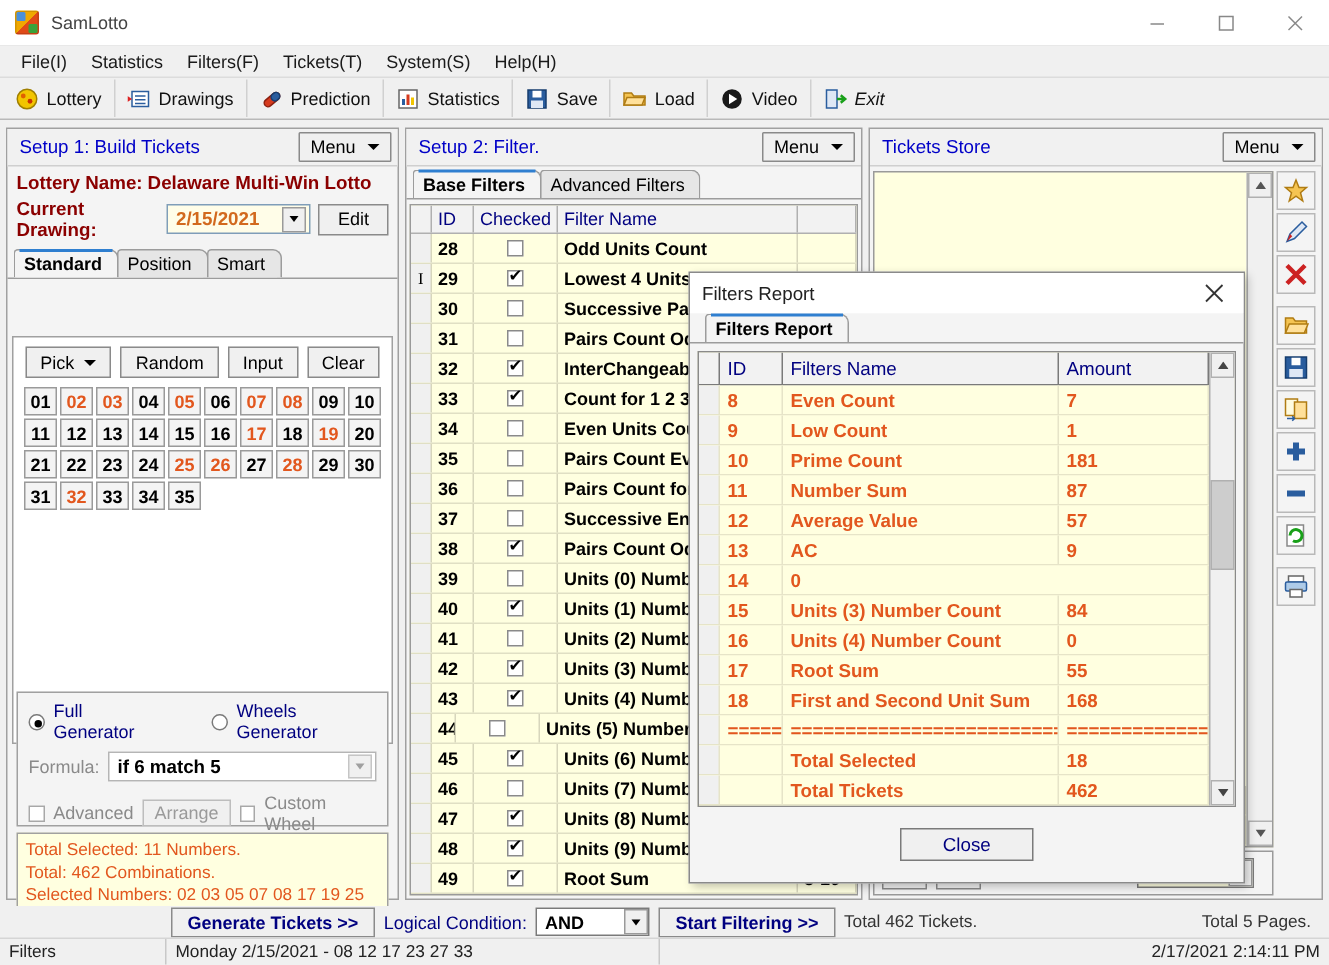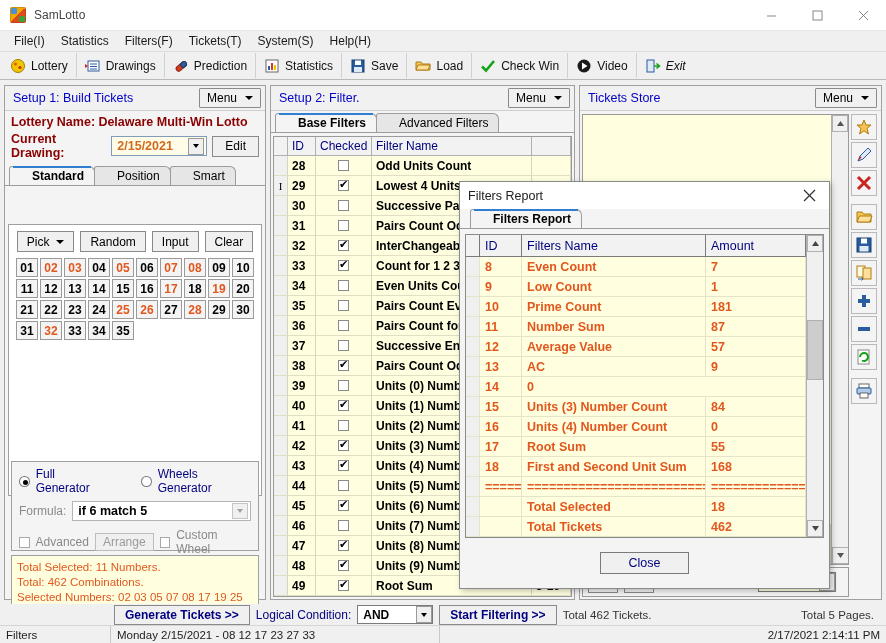--- a/index.html
+++ b/index.html
@@ -94,21 +94,21 @@
   .combo .arrow {
     margin-left:auto; width:16px; height:17px; border:1px solid #9a9a9a; background:#f0f0f0;
     display:flex;align-items:center;justify-content:center;
   }
   .combo .arrow i{border-left:3px solid transparent;border-right:3px solid transparent;border-top:4px solid #000;display:block;}
   .edit-btn { border:1px solid #8a8a8a; background:#f0f0f0; height:21px; padding:0 12px;
     display:flex;align-items:center;font-size:12px;}
   .tabs { display:flex; align-items:flex-end; padding-left:4px; height:21px;
           border-bottom:1px solid #9c9c9c; }
   .tab {
-    border:1px solid #9c9c9c; border-bottom:none; background:#e6e6e6; padding:2px 10px 2px 22px;
+    border:1px solid #9c9c9c; border-bottom:none; background:#e6e6e6; padding:2px 10px 2px 6px;
     font-size:12px; margin-right:-1px; border-radius:3px 6px 0 0; color:#000;text-align:right;
   }
   .tab.active { background:#f4f4f4; font-weight:bold; position:relative; z-index:2; }
   .tab.active:before{content:"";position:absolute;left:3px;right:3px;top:-1px;height:2px;background:#2f7fd0;}
   .pickrow { display:flex; gap:6px; justify-content:center; padding:6px 0 4px 0; }
   .pbtn { border:1px solid #8a8a8a; background:#f0f0f0; height:21px; padding:0 9px;
           display:flex;align-items:center;font-size:12px;gap:7px;}
   .numgrid { display:grid; grid-template-columns:repeat(10, 22px); gap:2px; justify-content:center;
              padding:2px 0 4px 0;}
   .num { width:22px; height:19px; border:1px solid #9a9a9a; background:#f4f4f4;
@@ -304,28 +304,20 @@
     <span>Save</span>
   </div>
   <div class="tbtn">
     <span class="tico">
       <svg width="16" height="16" viewBox="0 0 16 16">
           <path d="M1 12V4h5l1.5 2H15v6z" fill="#f5c452" stroke="#b07c13"></path>
           <path d="M1 12l2-5h12l-2 5z" fill="#ffe09a" stroke="#b07c13"></path>
         </svg>
     </span>
     <span>Load</span>
-  </div>
-  <div class="tbtn">
-    <span class="tico">
-      <svg width="16" height="16" viewBox="0 0 16 16">
-          <path d="M2 8.5l4 4L14 3" fill="none" stroke="#19a019" stroke-width="2.6"></path>
-        </svg>
-    </span>
-    <span>Check Win</span>
   </div>
   <div class="tbtn">
     <span class="tico">
       <svg width="16" height="16" viewBox="0 0 16 16">
           <circle cx="8" cy="8" r="6.5" fill="#1a1a1a"></circle>
           <polygon points="6,4.5 11.5,8 6,11.5" fill="#fff"></polygon>
         </svg>
     </span>
     <span>Video</span>
   </div>
@@ -622,21 +614,21 @@
             <div class="c sel-marker" style="width:14px;padding:0;justify-content:center;"></div>
             <div class="c id" style="width:28px">43</div>
             <div class="c" style="width:56px;justify-content:center;padding-left:0">
               <span class="ck on"></span>
             </div>
             <div class="c nm" style="width:160px">Units (4) Number C</div>
             <div class="c" style="flex:1;font-weight:bold"></div>
           </div>
           <div class="gr">
             <div class="c sel-marker" style="width:14px;padding:0;justify-content:center;"></div>
-            <div class="c id" style="width:28px">44</div>
+            <div class="c id" style="width:16px">44</div>
             <div class="c" style="width:56px;justify-content:center;padding-left:0">
               <span class="ck"></span>
             </div>
             <div class="c nm" style="width:160px">Units (5) Number C</div>
             <div class="c" style="flex:1;font-weight:bold"></div>
           </div>
           <div class="gr">
             <div class="c sel-marker" style="width:14px;padding:0;justify-content:center;"></div>
             <div class="c id" style="width:28px">45</div>
             <div class="c" style="width:56px;justify-content:center;padding-left:0">

